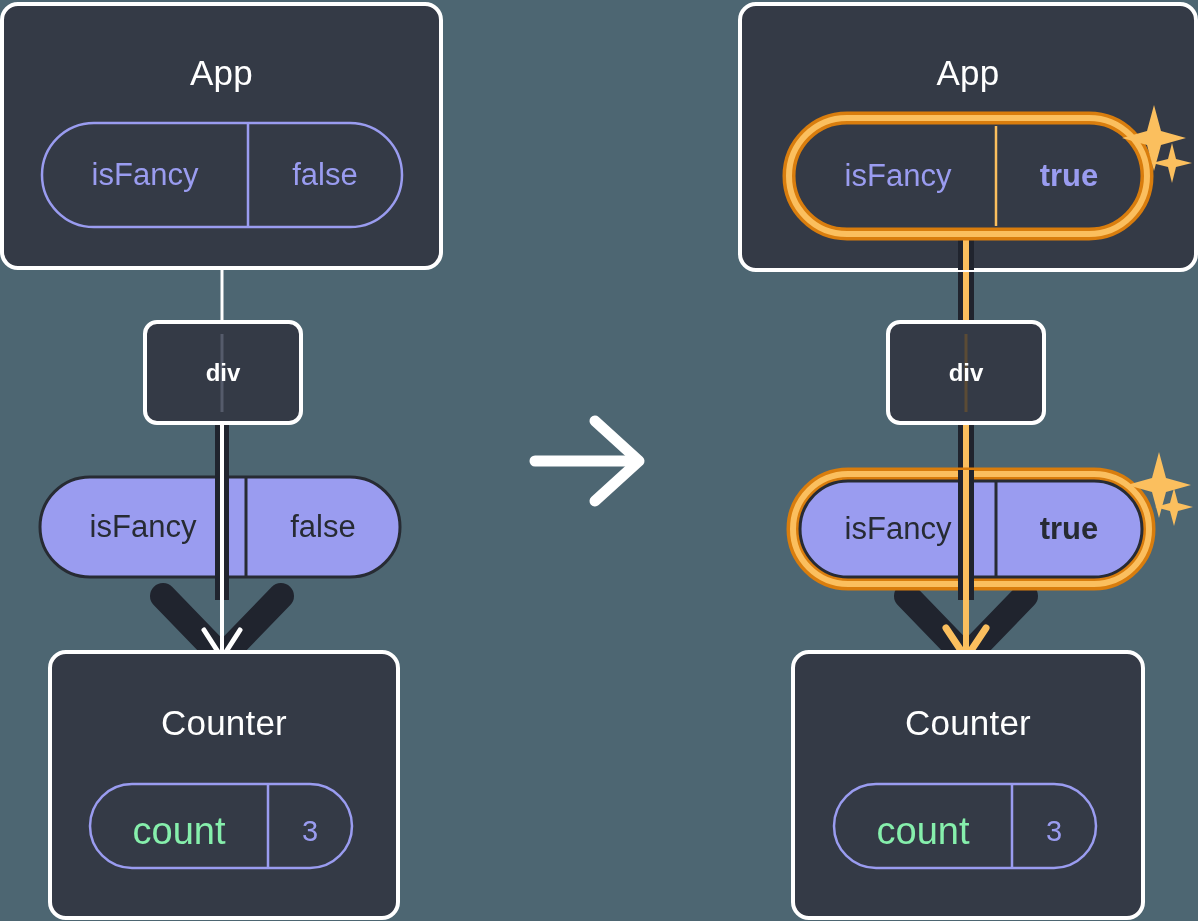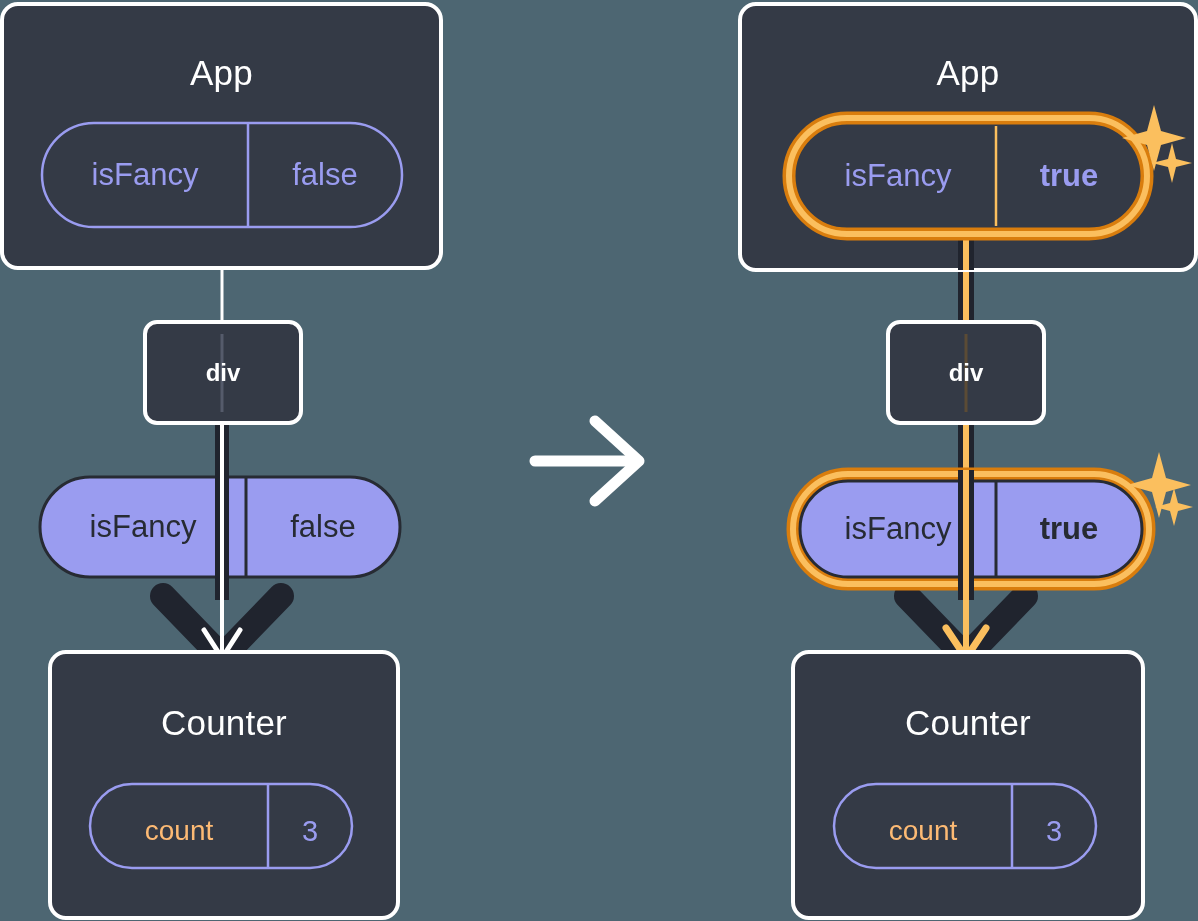--- a/index.html
+++ b/index.html
@@ -19,21 +19,21 @@
     pointer-events:none;
   }
   .comp-title{color:#ffffff;font-size:35px;letter-spacing:0.2px;}
   .div-title{color:#ffffff;font-size:24px;font-weight:700;}
   .pill-key-out{color:#9a9cf0;font-size:31px;}
   .pill-val-out{color:#9a9cf0;font-size:31px;}
   .pill-val-out.bold{font-weight:700;}
   .pill-key-in{color:#272b33;font-size:31px;}
   .pill-val-in{color:#272b33;font-size:31px;}
   .pill-val-in.bold{font-weight:700;}
-  .count-key{color:#fdba74;font-size:28px;}
+  .count-key{color:#86efac;font-size:38px;}
   .count-val{color:#9a9cf0;font-size:29px;}
 </style>
 </head>
 <body>
 
 <div id="stage">
 
   <svg width="1198" height="921" viewBox="0 0 1198 921">
     <defs>
       <clipPath id="clipLeftApp">

